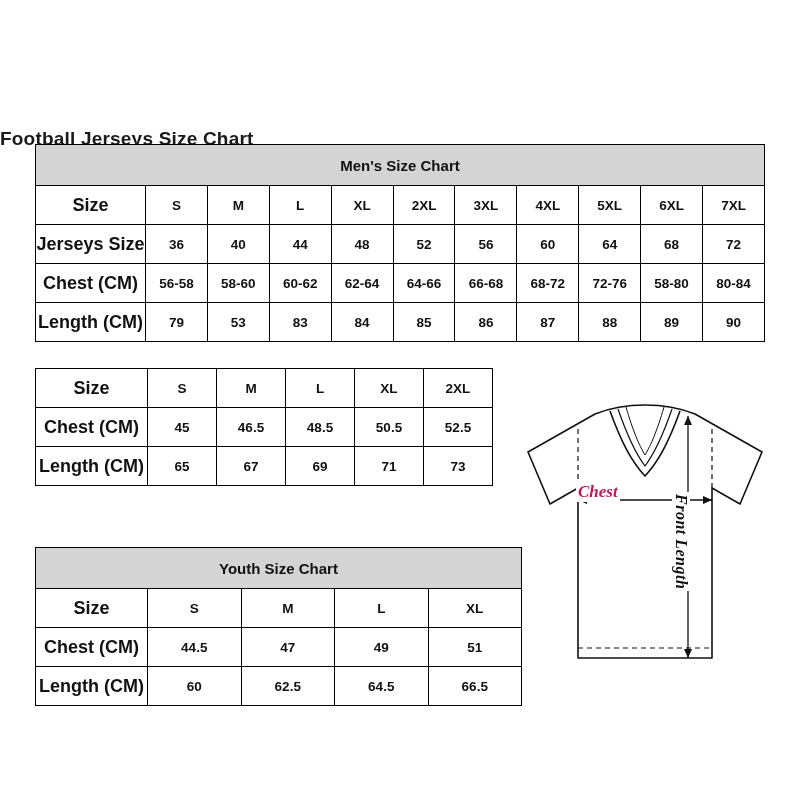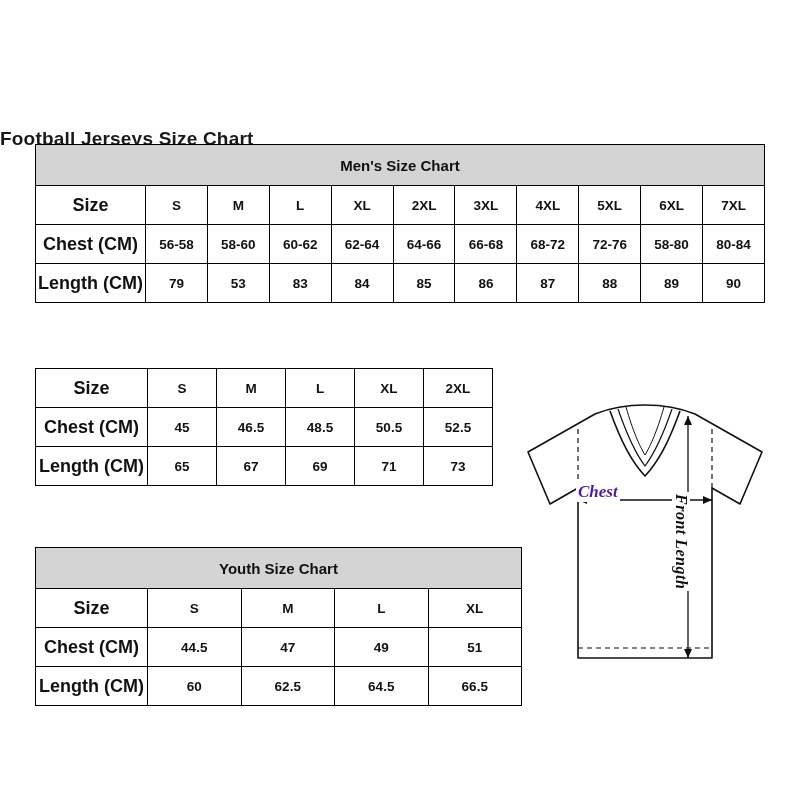--- a/index.html
+++ b/index.html
@@ -93,21 +93,21 @@
   }
   #shirt-diagram svg { display: block; }
   .lbl-chest {
     position: absolute;
     left: 76px;
     top: 82px;
     font-family: "Liberation Serif", serif;
     font-style: italic;
     font-weight: bold;
     font-size: 17px;
-    color: #4c1d95;
+    color: #be185d;
     background: #fff;
     padding: 0 2px;
   }
   .lbl-front-length {
     position: absolute;
     left: 172px;
     top: 92px;
     font-family: "Liberation Serif", serif;
     font-style: italic;
     font-weight: bold;
@@ -148,20 +148,33 @@
         <td>S</td>
         <td>M</td>
         <td>L</td>
         <td>XL</td>
         <td>2XL</td>
         <td>3XL</td>
         <td>4XL</td>
         <td>5XL</td>
         <td>6XL</td>
         <td>7XL</td>
+      </tr>
+      <tr>
+        <td class="row-head">Jerseys Size</td>
+        <td>36</td>
+        <td>40</td>
+        <td>44</td>
+        <td>48</td>
+        <td>52</td>
+        <td>56</td>
+        <td>60</td>
+        <td>64</td>
+        <td>68</td>
+        <td>72</td>
       </tr>
       <tr>
         <td class="row-head">Chest (CM)</td>
         <td>56-58</td>
         <td>58-60</td>
         <td>60-62</td>
         <td>62-64</td>
         <td>64-66</td>
         <td>66-68</td>
         <td>68-72</td>

